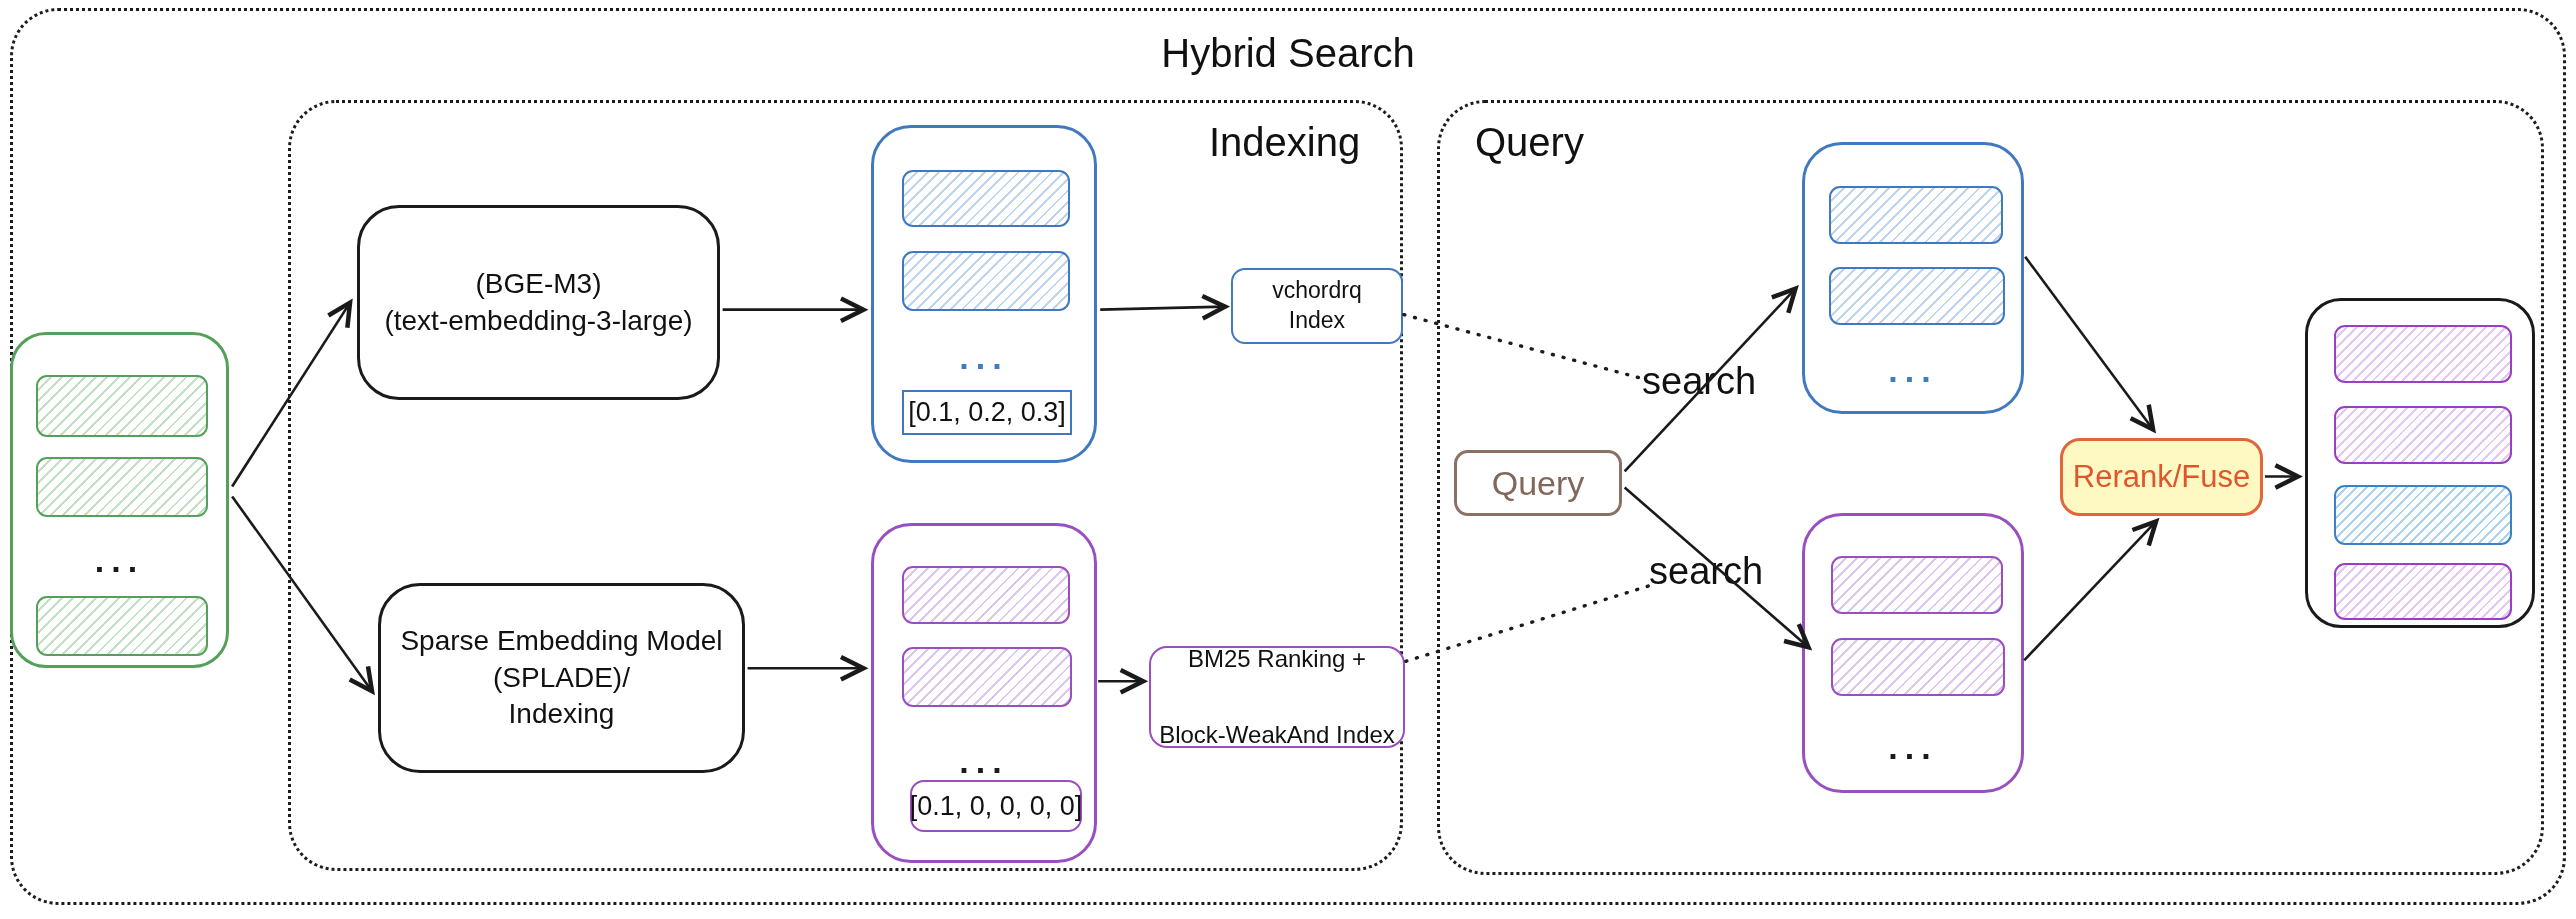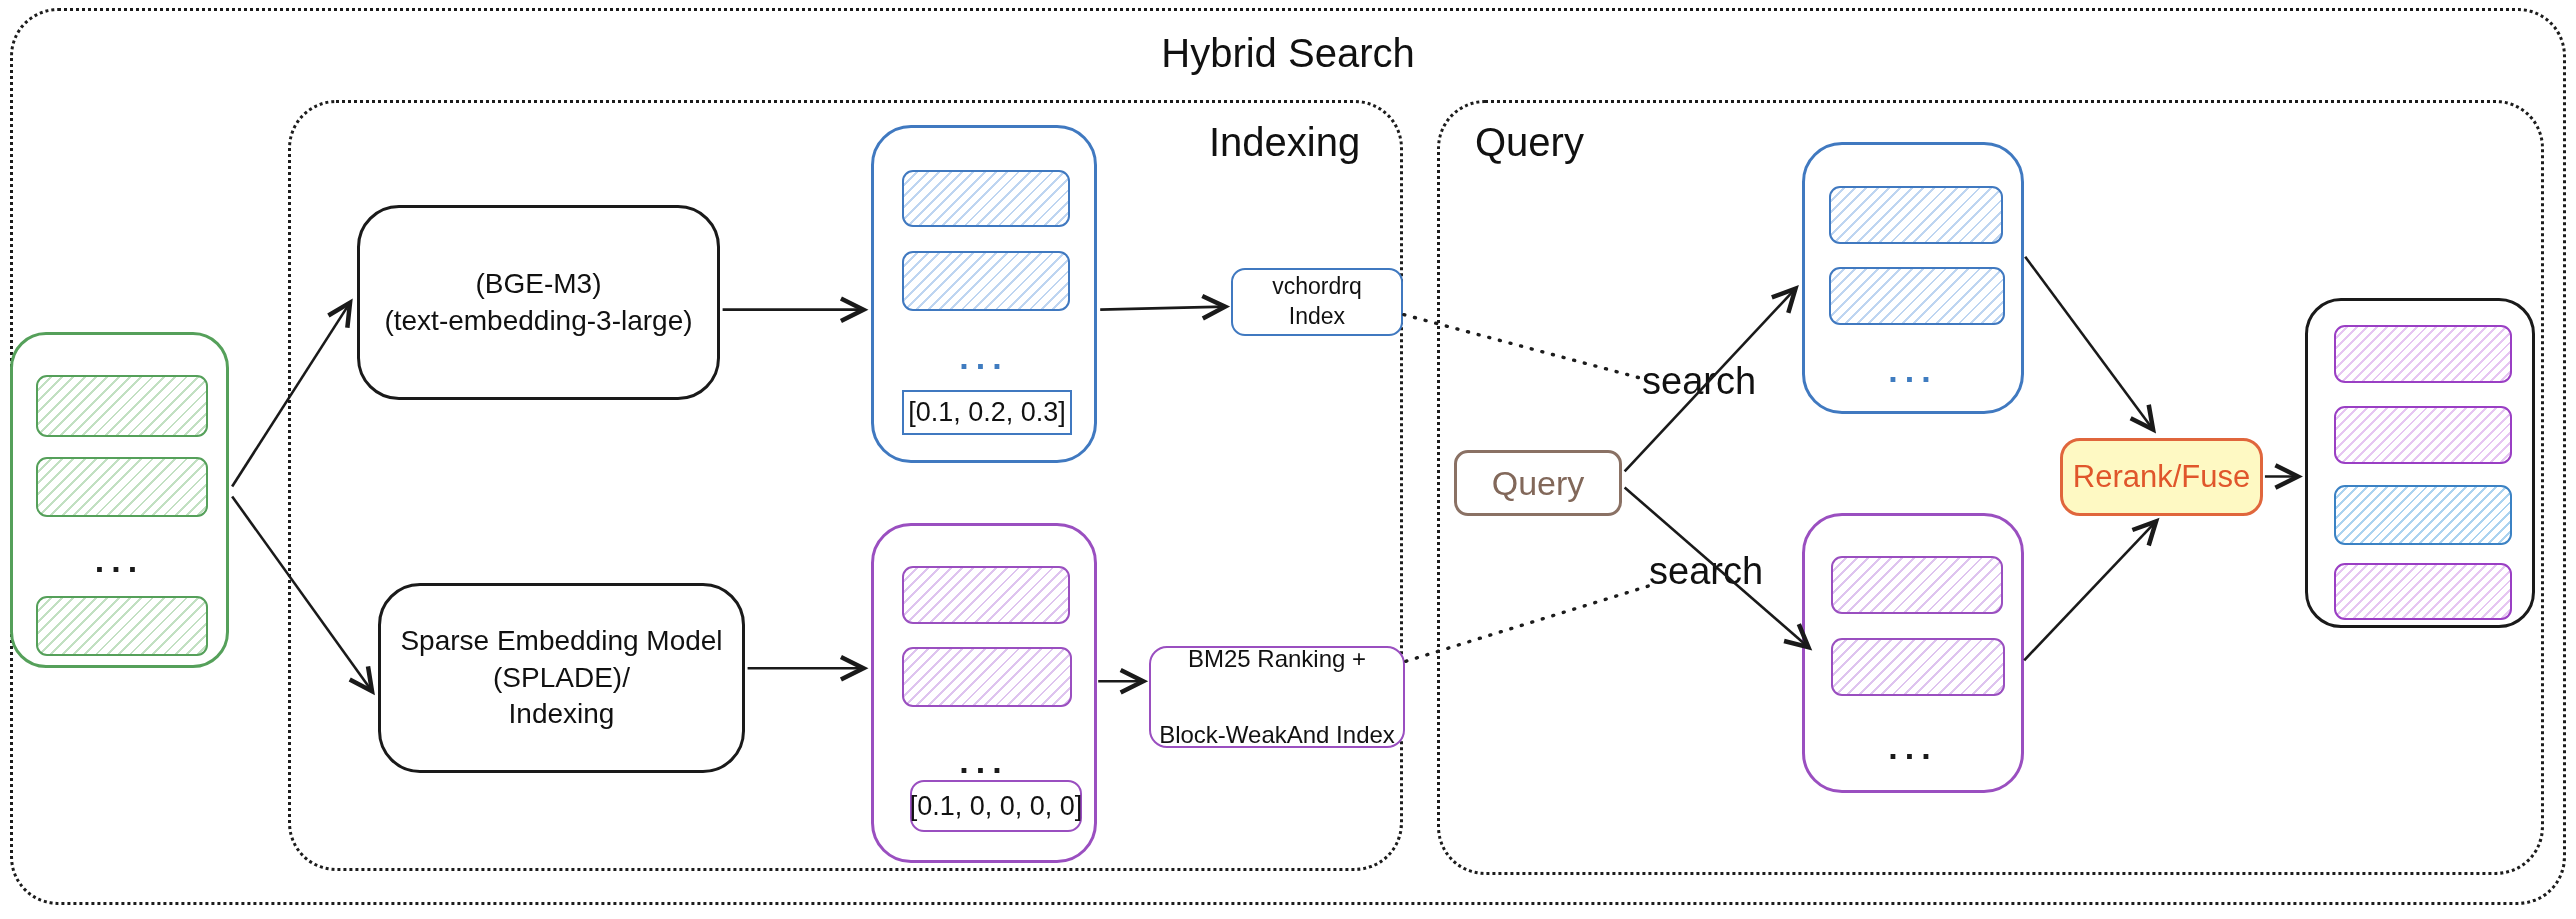--- a/index.html
+++ b/index.html
@@ -91,21 +91,21 @@
   <div class="vec-pill blue" style="left:28px; top:262px; width:170px; height:45px;">[0.1, 0.2, 0.3]</div>
 </div>
 
 <div class="node purple-box" style="left:871px; top:523px; width:226px; height:340px;">
   <div class="hatch h-purple" style="left:28px; top:40px;  width:168px; height:58px;"></div>
   <div class="hatch h-purple" style="left:28px; top:121px; width:170px; height:60px;"></div>
   <div class="ellipsis" style="top:218px;">...</div>
   <div class="vec-pill purple" style="left:28px; top:254px; width:172px; height:52px;margin-left:8px;">[0.1, 0, 0, 0, 0]</div>
 </div>
 
-<div class="node" style="left:1231px; top:268px; width:172px; height:68px; border:2.5px solid #4079c0; border-radius:14px; font-size:23px; line-height:1.3; background:#fff;">
+<div class="node" style="left:1231px; top:268px; width:172px; height:76px; border:2.5px solid #4079c0; border-radius:14px; font-size:23px; line-height:1.3; background:#fff;">
   <span class="line">vchordrq</span>
   <span class="line">Index</span>
 </div>
 
 <div class="node" style="left:1149px; top:646px; width:256px; height:102px; border:2.5px solid #9a4fc0; border-radius:18px; font-size:24px; line-height:1.35; background:#fff;gap:44px;">
   <span class="line">BM25 Ranking +</span>
   <span class="line">Block-WeakAnd Index</span>
 </div>
 
 <div class="node" style="left:1454px; top:450px; width:168px; height:66px; border:3px solid #8a7164; border-radius:14px; font-size:34px; color:#82685a; background:#fff;">Query</div>

